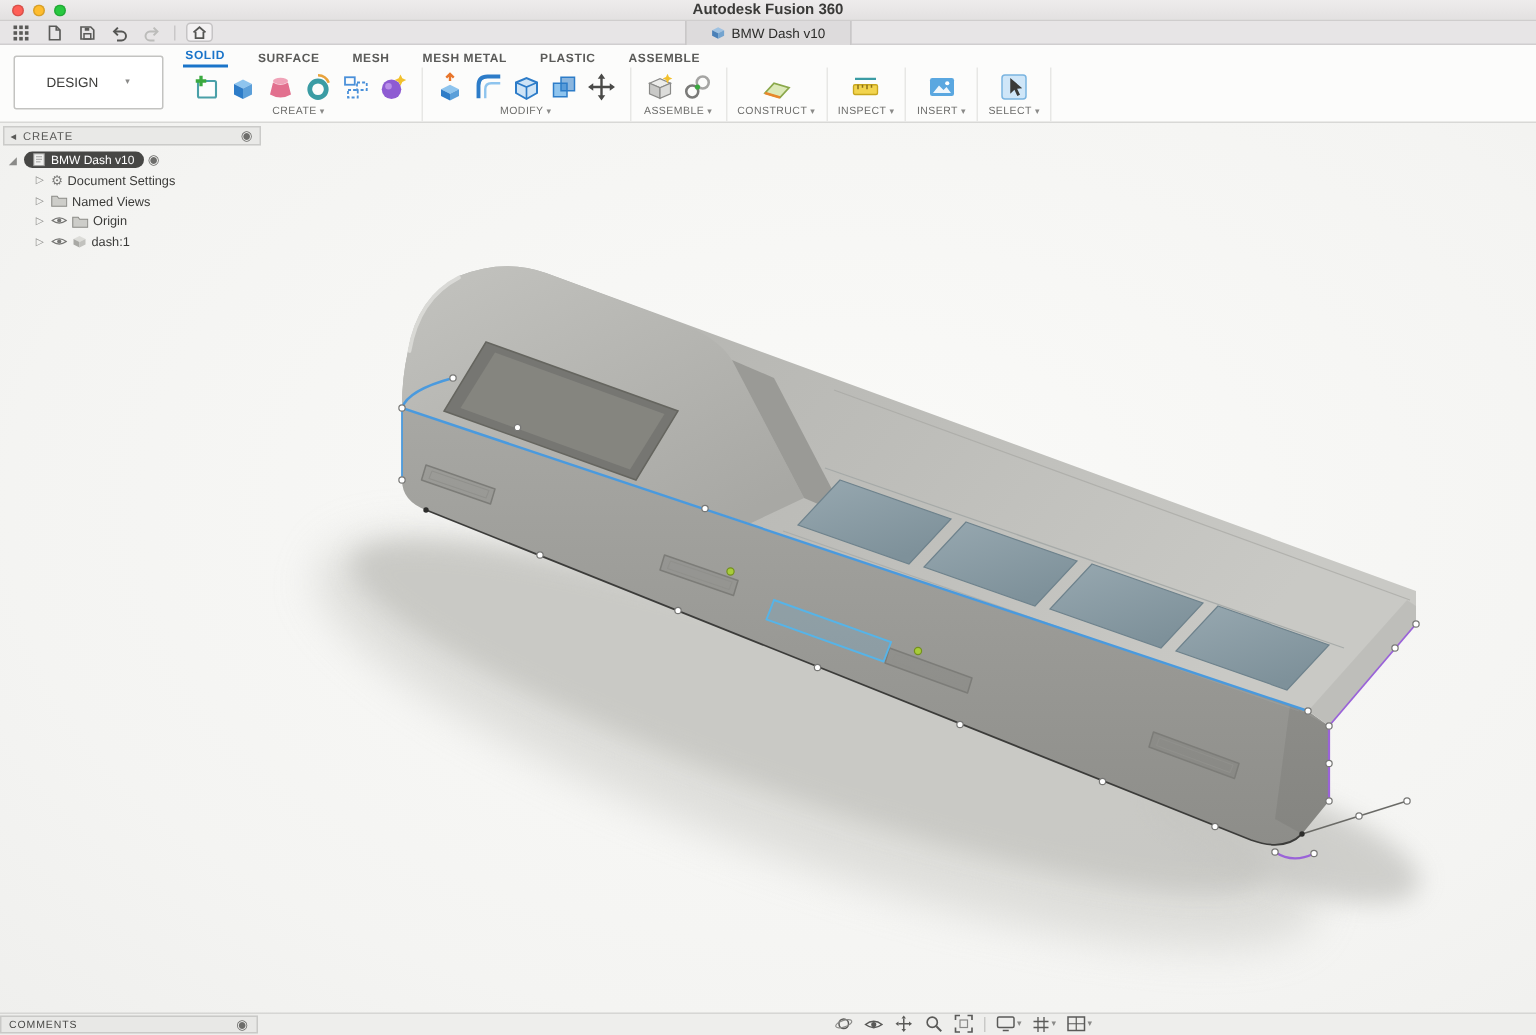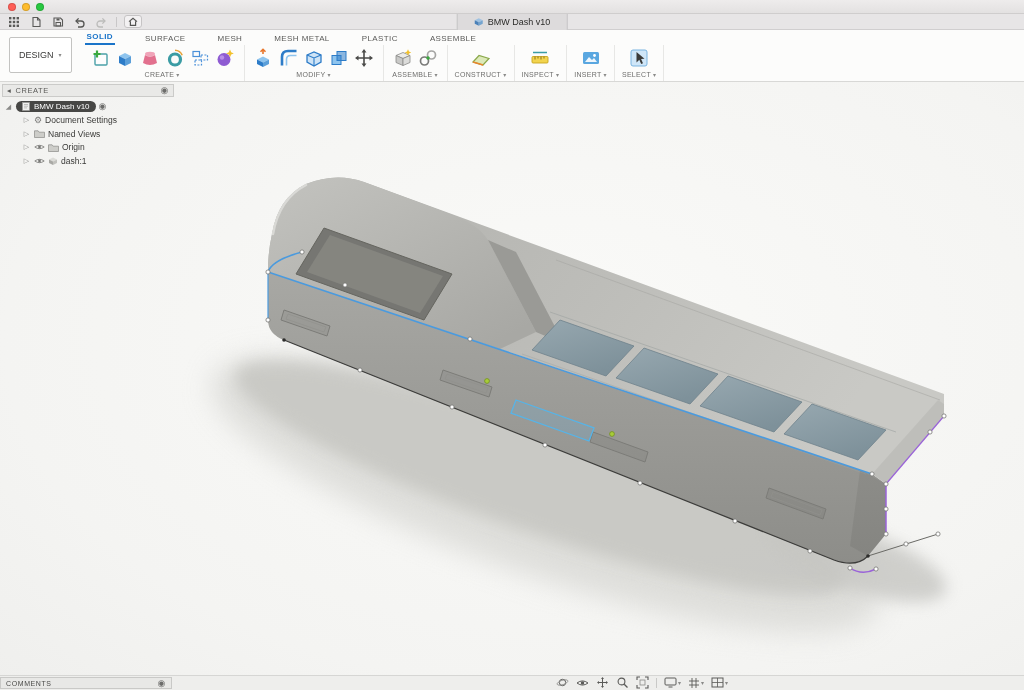--- a/index.html
+++ b/index.html
@@ -15,24 +15,24 @@
 
   
   .docbar { height:16px; background:#e7e5e6; border-bottom:1px solid #d0cecf; display:flex; align-items:center; position:relative; padding-left:6px; gap:7px; }
   .qa-icon { width:15px; height:13px; display:flex; align-items:center; justify-content:center; }
   .home-btn { border:1px solid #c6c4c5; background:#f3f1f2; border-radius:3px; height:13px; padding:0 2px; display:flex; align-items:center; }
   .qa-sep { width:1px; height:10px; background:#c9c7c8; }
   .doc-tab { position:absolute; left:50%; transform:translateX(-50%); top:0; height:16px; display:flex; align-items:center; gap:4px; font-size:9px; color:#2c2c2a; background:#dddbdc; padding:0 16px; border-left:1px solid #c7c5c6; border-right:1px solid #c7c5c6; }
 
   
   .ribbon { height:52px; background:#fcfcfb; border-bottom:1px solid #d8d8d6; display:flex; }
-  .design-btn { margin:7px 9px; border:1px solid #c3c3c1; border-radius:2px; background:#ffffff; font-size:9px; color:#3a3a38; height:36px; padding:0 9px; display:flex; gap:5px; align-items:center; }
+  .design-btn { margin:7px 9px; border:1px solid #c3c3c1; border-radius:2px; background:#ffffff; font-size:9px; color:#3a3a38; height:36px; padding:0 21px; display:flex; gap:18px; align-items:center; }
   .ribbon-main { display:flex; flex-direction:column; }
-  .rb-tabs { display:flex; gap:28px; height:15px; align-items:flex-end; padding-left:4px; }
-  .rb-tab { font-size:8px; letter-spacing:0.4px; color:#5a5a58; padding:0 2px 2px; white-space:nowrap; cursor:default; }
+  .rb-tabs { display:flex; gap:18px; height:15px; align-items:flex-end; padding-left:4px; }
+  .rb-tab { font-size:8px; letter-spacing:0.4px; color:#5a5a58; padding:0 2px 2px; white-space:nowrap; cursor:default;font-weight:bold; }
   .rb-tab.active { color:#1a74c9; font-weight:bold; border-bottom:2px solid #1a74c9; }
   .rb-groups { display:flex; height:36px; }
   .rb-group { display:flex; flex-direction:column; align-items:center; padding:1px 7px 0; border-right:1px solid #e7e7e5; }
   .rb-icons { display:flex; gap:1px; height:24px; align-items:center; }
   .rb-icon { width:24px; height:24px; display:flex; align-items:center; justify-content:center; border-radius:2px; }
   .rb-icon svg { width:22px; height:22px; }
   .rb-label { font-size:7px; color:#6d6d6b; letter-spacing:0.3px; display:flex; gap:2px; align-items:center; margin-top:1px; white-space:nowrap; }
   .caret { font-size:6px; color:#8a8a88; line-height:1; }
 
   
@@ -62,20 +62,21 @@
 <body>
 
 <div class="app">
 
   <div class="titlebar">
     <div class="lights">
       <span class="light red"></span>
       <span class="light yellow"></span>
       <span class="light green"></span>
     </div>
+    <div class="win-title">Autodesk Fusion 360</div>
   </div>
 
   <div class="docbar">
     <span class="qa-icon">
       <svg width="12" height="12" viewBox="0 0 12 12">
           <g fill="#5a5a58">
             <rect x="1" y="1" width="2.4" height="2.4"></rect>
             <rect x="4.8" y="1" width="2.4" height="2.4"></rect>
             <rect x="8.6" y="1" width="2.4" height="2.4"></rect>
             <rect x="1" y="4.8" width="2.4" height="2.4"></rect>

